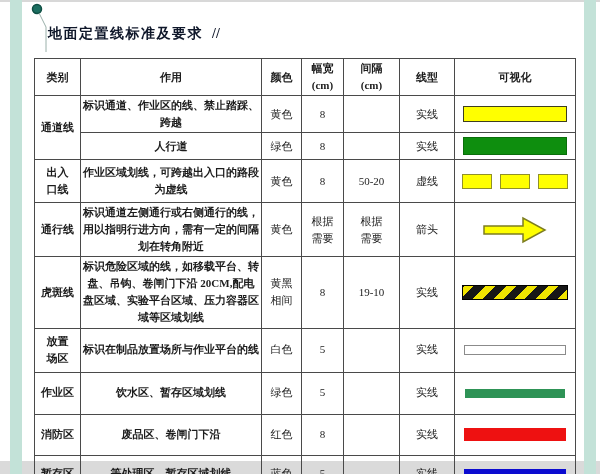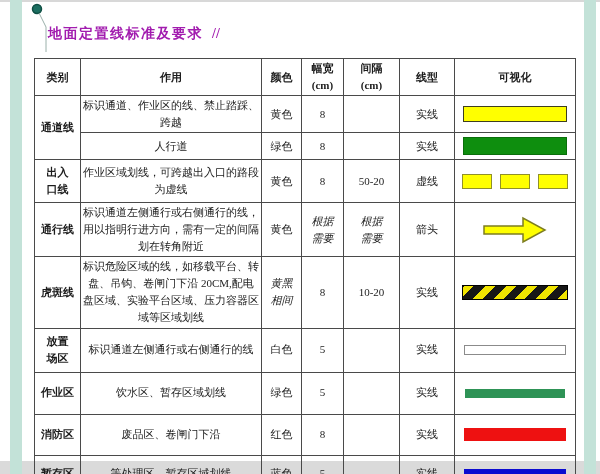--- a/index.html
+++ b/index.html
@@ -10,40 +10,40 @@
   }
   .top-line{position:absolute;left:0;top:0;width:600px;height:2px;background:#d8d8d8;}
   .bottom-band{position:absolute;left:0;top:461px;width:600px;height:13px;background:#dadada;z-index:1;}
   .strip{position:absolute;top:0;bottom:0;width:12px;background:#c3e2d8;z-index:3;}
   .strip-left{left:10px;}
   .strip-right{left:584px;}
 
   .bullet-wrap{position:absolute;left:28px;top:2px;z-index:2;}
   .page-title{
     position:absolute;left:48px;top:25px;z-index:2;
-    font-size:14px;font-weight:bold;color:#a21caf;letter-spacing:1.5px;
+    font-size:14px;font-weight:bold;color:#0f172a;letter-spacing:1.5px;
     white-space:nowrap;
   }
   .page-title .slashes{margin-left:4px;letter-spacing:0;}
 
   table.std{
     position:absolute;left:34px;top:58px;z-index:2;
     border-collapse:collapse;table-layout:fixed;width:541px;
   }
   .std td,.std th{
     border:1px solid #4a4a4a;
     font-size:11px;color:#1c1c1c;
     text-align:center;vertical-align:middle;
     padding:1px 2px;line-height:1.55;
     overflow:hidden;
   }
   .std th{font-weight:bold;white-space:pre-line;}
   .cat{font-weight:bold;white-space:pre-line;font-family:Liberation Serif, serif;}
-  .pre{white-space:pre-line;font-style:italic;}
-  .fn{text-align:left;padding:2px 7px;line-height:1.8;}
+  .pre{white-space:pre-line;}
+  .fn{text-align:left;padding:2px 7px;line-height:1.8;font-weight:bold;}
   .vis{padding:2px 4px;}
   .bar{margin:0 auto;}
   .dashes{display:flex;justify-content:center;gap:8px;align-items:center;}
   .arrow-svg{display:block;margin:0 auto;}
 </style>
 </head>
 <body>
 
 <div class="top-line"></div>
 <div class="bottom-band"></div>
@@ -140,31 +140,31 @@
       </svg>
     </td>
   </tr>
 
   <tr style="height:57px">
     <td class="cat">虎斑线</td>
     <td class="fn">标识危险区域的线，如移载平台、转盘、吊钩、卷闸门下沿 20CM,配电盘区域、实验平台区域、压力容器区域等区域划线</td>
     <td class="pre">黄黑
 相间</td>
     <td>8</td>
-    <td>10-20</td>
+    <td>19-10</td>
     <td>实线</td>
     <td class="vis">
       <div class="bar" style="width: 104px; height: 13px; background: repeating-linear-gradient(-45deg, rgb(240, 228, 0) 0px, rgb(240, 228, 0) 7px, rgb(22, 22, 22) 7px, rgb(22, 22, 22) 15px); border: 1px solid rgb(0, 0, 0);"></div>
     </td>
   </tr>
 
   <tr style="height:44px">
     <td class="cat">放置
 场区</td>
-    <td class="fn">标识通道左侧通行或右侧通行的线</td>
+    <td class="fn">标识在制品放置场所与作业平台的线</td>
     <td>白色</td>
     <td>5</td>
     <td></td>
     <td>实线</td>
     <td class="vis">
       <div class="bar" style="width: 100px; height: 8px; background: rgb(255, 255, 255); border: 1px solid rgb(139, 139, 139);"></div>
     </td>
   </tr>
 
   <tr style="height:42px">

